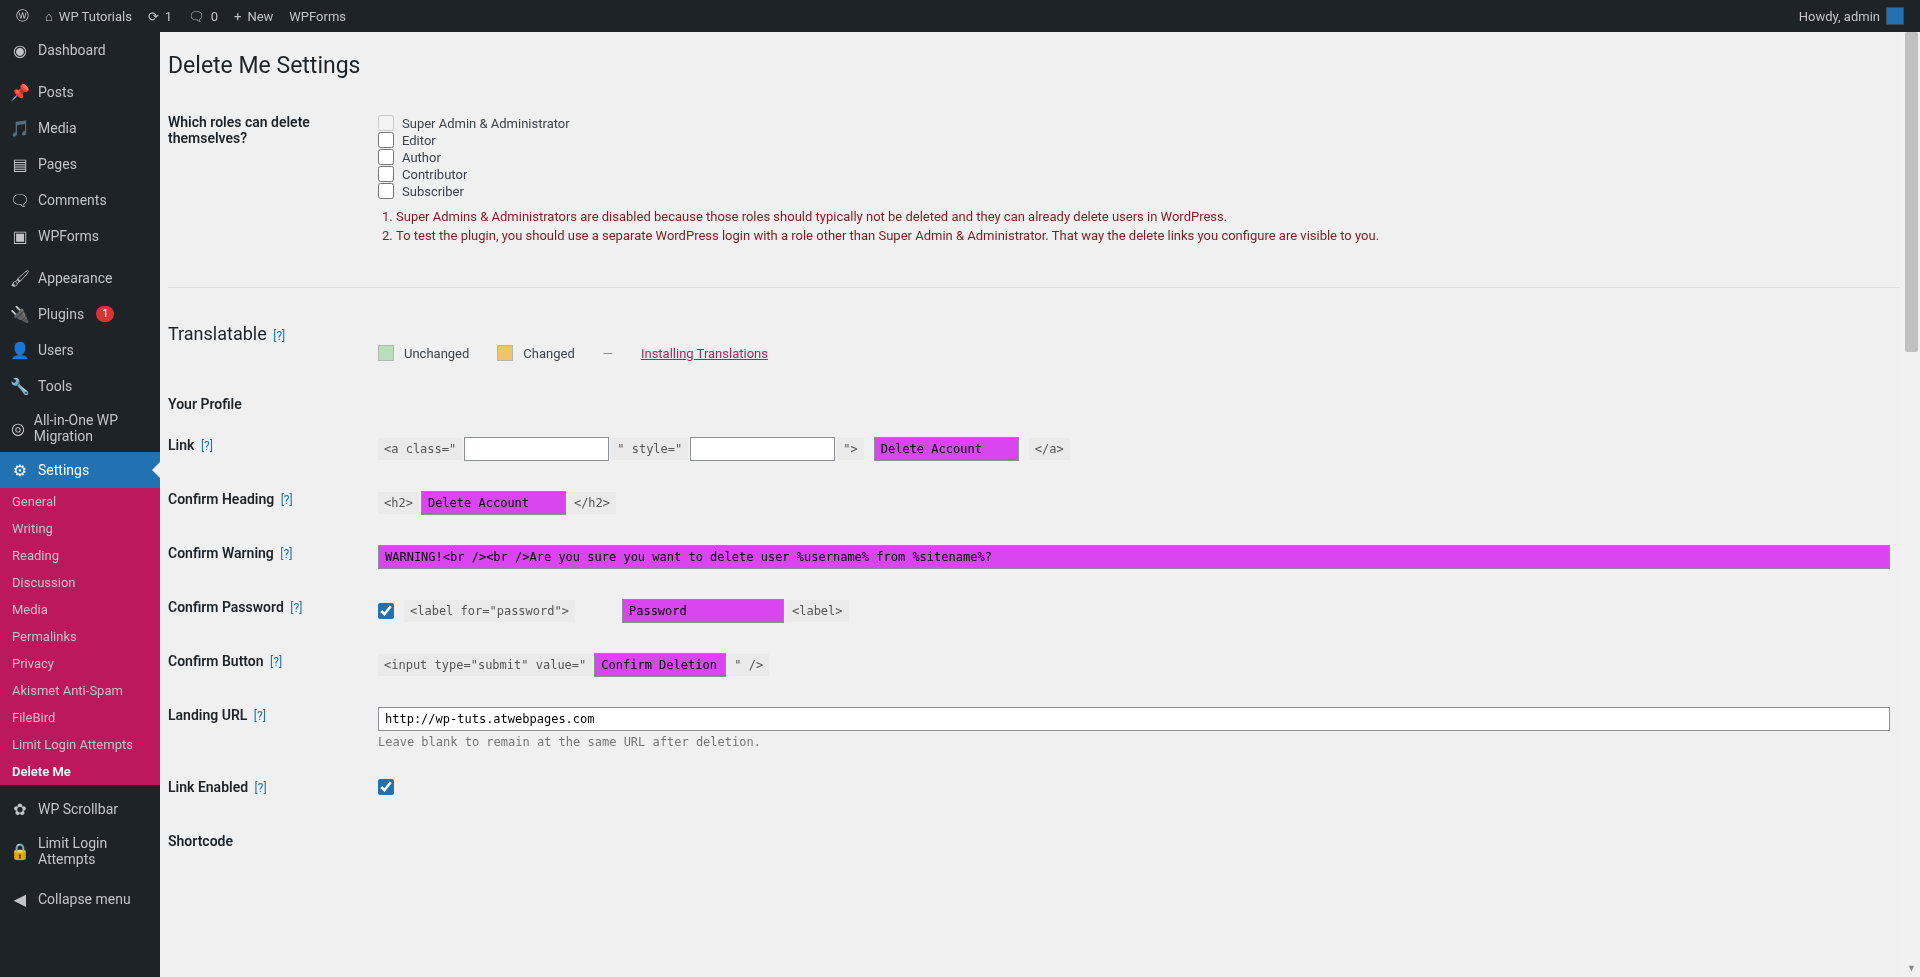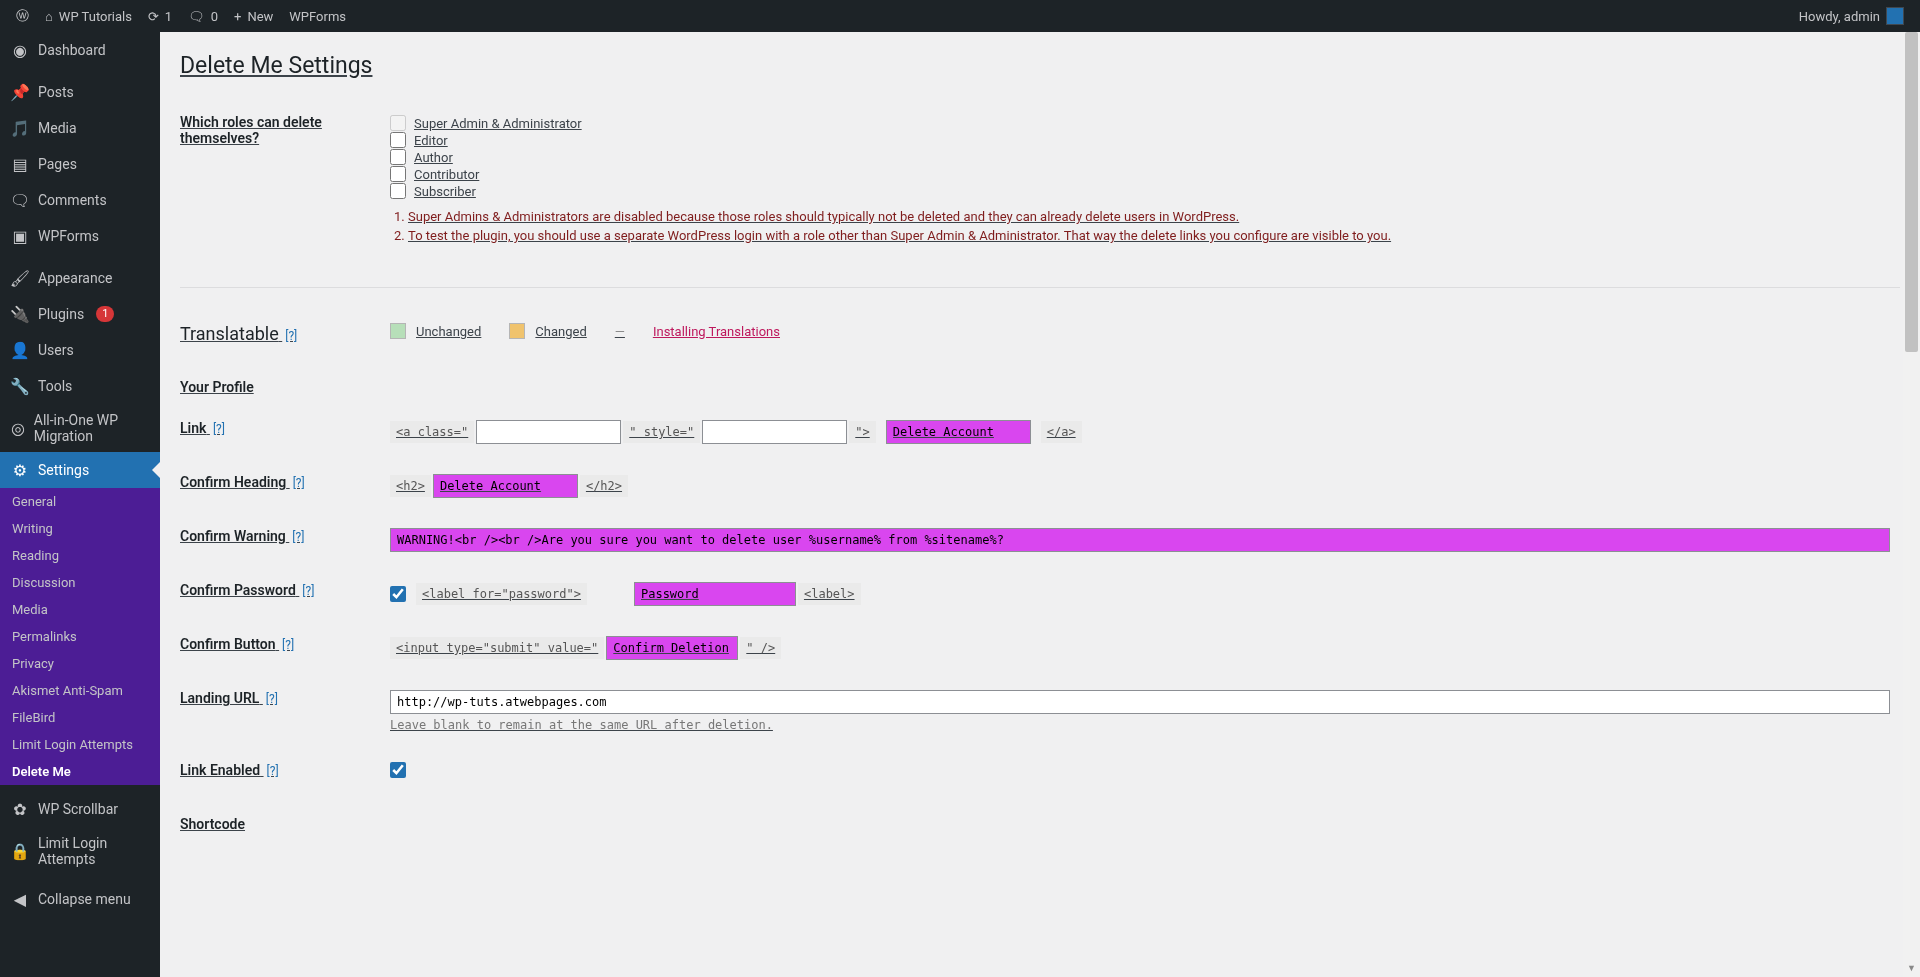--- a/index.html
+++ b/index.html
@@ -9,40 +9,40 @@
 #adminbar { position:fixed; top:0; left:0; right:0; height:32px; background:#1d2327; color:#c3c4c7; display:flex; align-items:center; padding:0 8px; z-index:100; font-size:13px; }
 #adminbar .ab-item { display:flex; align-items:center; height:32px; padding:0 8px; color:#c3c4c7; cursor:pointer; gap:6px; }
 #adminbar .spacer { flex:1; }
 #adminbar .avatar { width:18px; height:18px; background:#2271b1; border:1px solid #404850; display:inline-block; }
 
 
 #sidebar { position:fixed; top:32px; left:0; bottom:0; width:160px; background:#1d2327; color:#c3c4c7; font-size:14px; overflow-y:auto; }
 #sidebar .menu-item { display:flex; align-items:center; padding:8px 10px; cursor:pointer; color:#c3c4c7; gap:8px; }
 #sidebar .menu-item.current-parent { background:#2271b1; color:#fff; position:relative;}
 #sidebar .menu-item.current-parent::after { content:""; position:absolute; right:0; top:50%; transform:translateY(-50%); width:0; height:0; border-top:8px solid transparent; border-bottom:8px solid transparent; border-right:8px solid #f0f0f1; }
-#sidebar .submenu { background:#4c1d95; }
+#sidebar .submenu { background:#be185d; }
 #sidebar .submenu .sub-item { padding:6px 12px; color:#c3c4c7; cursor:pointer; font-size:13px; }
 #sidebar .submenu .sub-item.current { color:#fff; font-weight:600; }
 #sidebar .dashicon { width:20px; height:20px; display:inline-flex; align-items:center; justify-content:center; font-size:16px; }
 #sidebar .badge { background:#d63638; color:#fff; border-radius:9px; padding:0 6px; font-size:11px; margin-left:4px; line-height:16px; }
 
 
-#main { margin-left:160px; margin-top:32px; padding:10px 20px 40px 20px;text-decoration:underline; }
+#main { margin-left:160px; margin-top:32px; padding:10px 20px 40px 8px; }
 h1.page-title { font-size:23px; font-weight:400; margin:10px 0 20px 0; color:#1d2327; }
 h2.section { font-size:14px; font-weight:600; margin:20px 0 10px 0; color:#1d2327; }
 .form-table { width:100%; border-collapse:collapse; }
 .form-table th { text-align:left; vertical-align:top; width:200px; padding:15px 10px 15px 0; font-weight:600; font-size:14px; color:#1d2327; }
 .form-table td { padding:15px 10px; vertical-align:top; }
 .checkbox-row { display:flex; align-items:center; gap:8px; margin:1px 0; font-size:13px; color:#3c434a; }
 input[type=checkbox] { width:16px; height:16px; accent-color:#2271b1; }
 ol.notes { margin:10px 0 0 18px; color:#7f1d1d; font-size:13px; }
 ol.notes li { margin-bottom:4px; }
 hr.sep { border:none; border-top:1px solid #dcdcde; margin:25px 0 20px 0; }
 
-.legend-row { display:flex; align-items:center; gap:10px; font-size:13px; }
+.legend-row { display:flex; align-items:center; gap:10px; font-size:13px;margin-top:22px; }
 .legend-swatch { width:16px; height:16px; border:1px solid #b5b5b5; display:inline-block; }
 .sw-unchanged { background:#b7dfb9; }
 .sw-changed { background:#f0c36d; }
 .legend-dash { color:#888; }
 a.link { color:#be185d; text-decoration:underline; cursor:pointer; }
 
 .help { color:#2271b1; cursor:pointer; font-size:12px; font-weight:400; margin-left:3px; }
 
 .code-seg { background:#eaeaea; padding:4px 6px; font-family:Consolas,Monaco,monospace; font-size:12px; color:#555; display:inline-block; vertical-align:middle; }
 input.code-input { font-family:Consolas,Monaco,monospace; font-size:12px; padding:4px 6px; border:1px solid #8c8f94; background:#fff; vertical-align:middle; }

